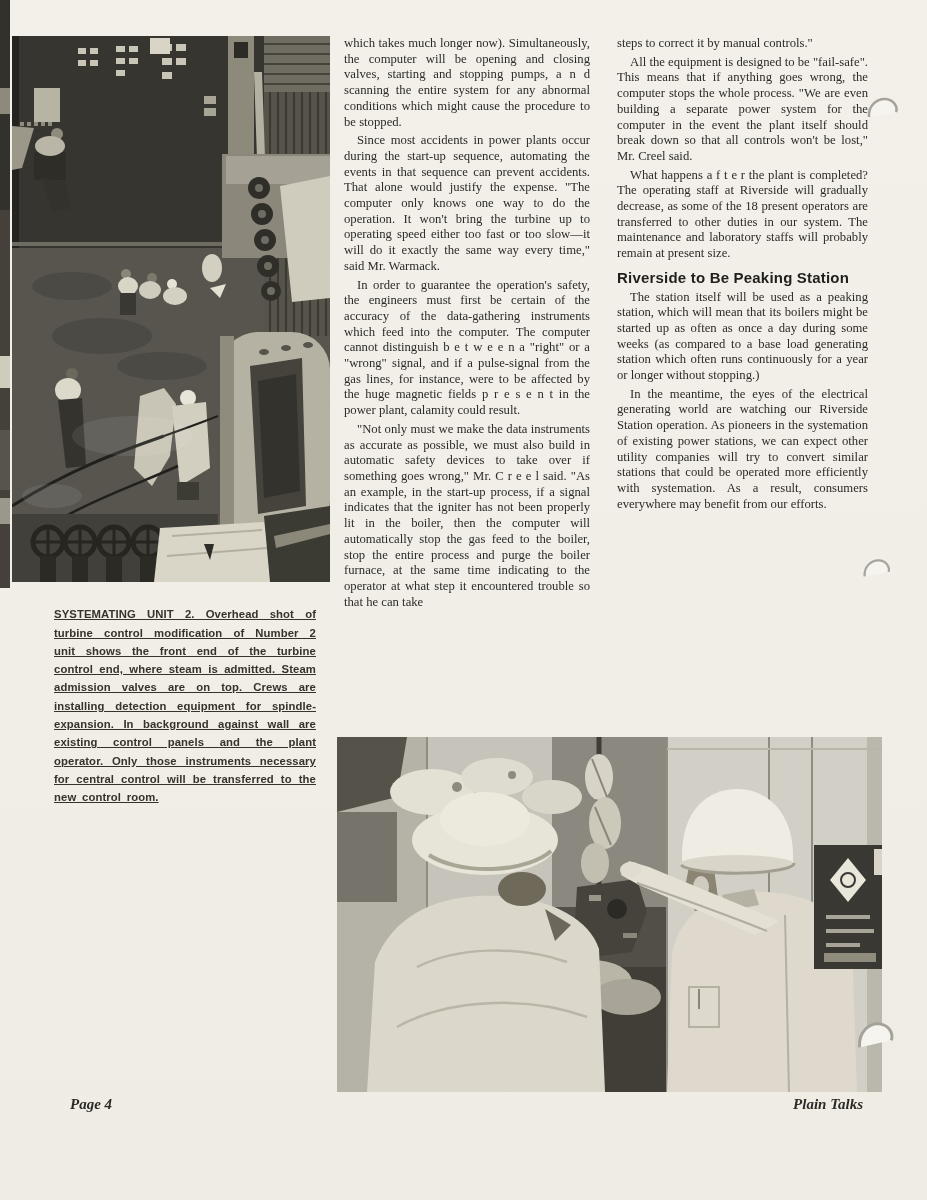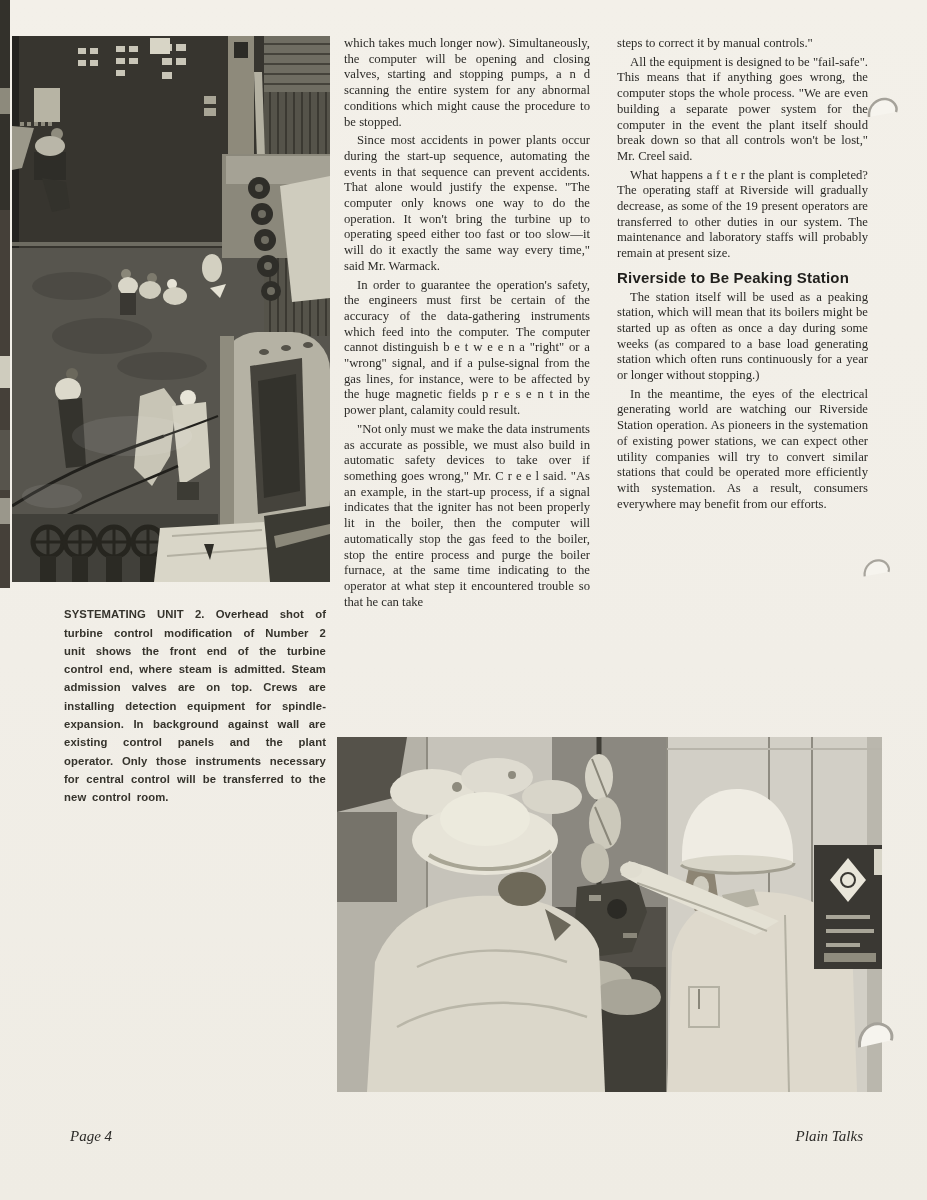--- a/index.html
+++ b/index.html
@@ -15,34 +15,34 @@
   .col { position:absolute; top:36px; font-size:12.7px; line-height:15.7px;
          text-align:justify; color:#2c2b28; z-index:1; }
   .col p { margin:0 0 3px 0; }
   .col p.ind { text-indent:13px; }
   #col-middle { left:344px; width:246px; }
   #col-right  { left:617px; width:251px; }
   .section-head { font-family:"Liberation Sans", sans-serif; font-size:15px;
          font-weight:700; color:#201f1c; margin:8px 0 4px 0; text-align:left;
          letter-spacing:0.2px; }
   
-  .caption { position:absolute; left:64px; width:262px;
+  .caption { position:absolute; left:54px; width:262px;
          font-family:"Liberation Sans", sans-serif; font-weight:700;
          font-size:11.3px; line-height:18.3px; color:#35332c;
-         text-align:justify; word-spacing:2.5px; letter-spacing:0.1px; z-index:1; }
+         text-align:justify; word-spacing:2.5px; letter-spacing:0.1px; z-index:1;text-decoration:underline; }
   #caption-turbine { top:594px; }
   #caption-governor { top:866px; }
   
   .photo { position:absolute; }
   #photo-turbine  { left:12px;  top:36px;  width:318px; height:546px; z-index:2; }
   #photo-bleed    { left:0;     top:0;     width:10px;  height:588px; z-index:2; }
   #photo-governor { left:337px; top:737px; width:545px; height:355px; z-index:3; }
   
-  .footer { position:absolute; font-style:italic; font-weight:400; font-size:15px;
-            color:#2b2a27; z-index:1;margin-top:32px; }
+  .footer { position:absolute; font-style:italic; font-weight:700; font-size:15px;
+            color:#2b2a27; z-index:1; }
   #footer-left  { left:70px;  top:1096px; }
   #footer-right { right:64px; top:1096px; }
   
   .curl { position:absolute; z-index:4; }
   #curl-1 { left:866px; top:95px; }
   #curl-2 { left:862px; top:556px; }
   #curl-3 { left:856px; top:1018px; }
 </style>
 </head>
 <body>
@@ -215,21 +215,21 @@
   <div class="col" id="col-middle">
     <p>which takes much longer now).  Simultaneously, the computer will be opening and closing valves, starting and stopping pumps, a n d scanning the entire system for any abnormal conditions which might cause the procedure to be stopped.</p>
     <p class="ind">Since most accidents in power plants occur during the start-up sequence, automating the events in that sequence can prevent accidents.  That alone would justify the expense.  "The computer only knows one way to do the operation.  It won't bring the turbine up to operating speed either too fast or too slow—it will do it exactly the same way every time," said Mr. Warmack.</p>
     <p class="ind">In order to guarantee the operation's safety, the engineers must first be certain of the accuracy of the data-gathering instruments which feed into the computer.  The computer cannot distinguish b e t w e e n a "right" or a "wrong" signal, and if a pulse-signal from the gas lines, for instance, were to be affected by the huge magnetic fields p r e s e n t in the power plant, calamity could result.</p>
     <p class="ind">"Not only must we make the data instruments as accurate as possible, we must also build in automatic safety devices to take over if something goes wrong," Mr. C r e e l said.  "As an example, in the start-up process, if a signal indicates that the igniter has not been properly lit in the boiler, then the computer will automatically stop the gas feed to the boiler, stop the entire process and purge the boiler furnace, at the same time indicating to the operator at what step it encountered trouble so that he can take</p>
   </div>
 
   <div class="col" id="col-right">
     <p>steps to correct it by manual controls."</p>
     <p class="ind">All the equipment is designed to be "fail-safe".  This means that if anything goes wrong, the computer stops the whole process.  "We are even building a separate power system for the computer in the event the plant itself should break down so that all controls won't be lost," Mr. Creel said.</p>
-    <p class="ind">What happens a f t e r the plant is completed?  The operating staff at Riverside will gradually decrease, as some of the 19 present operators are transferred to other duties in our system.  The maintenance and laboratory staffs will probably remain at present size.</p>
+    <p class="ind">What happens a f t e r the plant is completed?  The operating staff at Riverside will gradually decrease, as some of the 18 present operators are transferred to other duties in our system.  The maintenance and laboratory staffs will probably remain at present size.</p>
     <h3 class="section-head">Riverside to Be Peaking Station</h3>
     <p class="ind">The station itself will be used as a peaking station, which will mean that its boilers might be started up as often as once a day during some weeks (as compared to a base load generating station which often runs continuously for a year or longer without stopping.)</p>
     <p class="ind">In the meantime, the eyes of the electrical generating world are watching our Riverside Station operation.  As pioneers in the systemation of existing power stations, we can expect other utility companies will try to convert similar stations that could be operated more efficiently with systemation.  As a result, consumers everywhere may benefit from our efforts.</p>
   </div>
 
   <svg id="photo-governor" class="photo" viewBox="0 0 545 355" preserveAspectRatio="none">
     <rect width="545" height="355" fill="#c6c3ba"></rect>
 
     <g>
       <rect x="0" y="0" width="90" height="355" fill="#b5b2a8"></rect>

